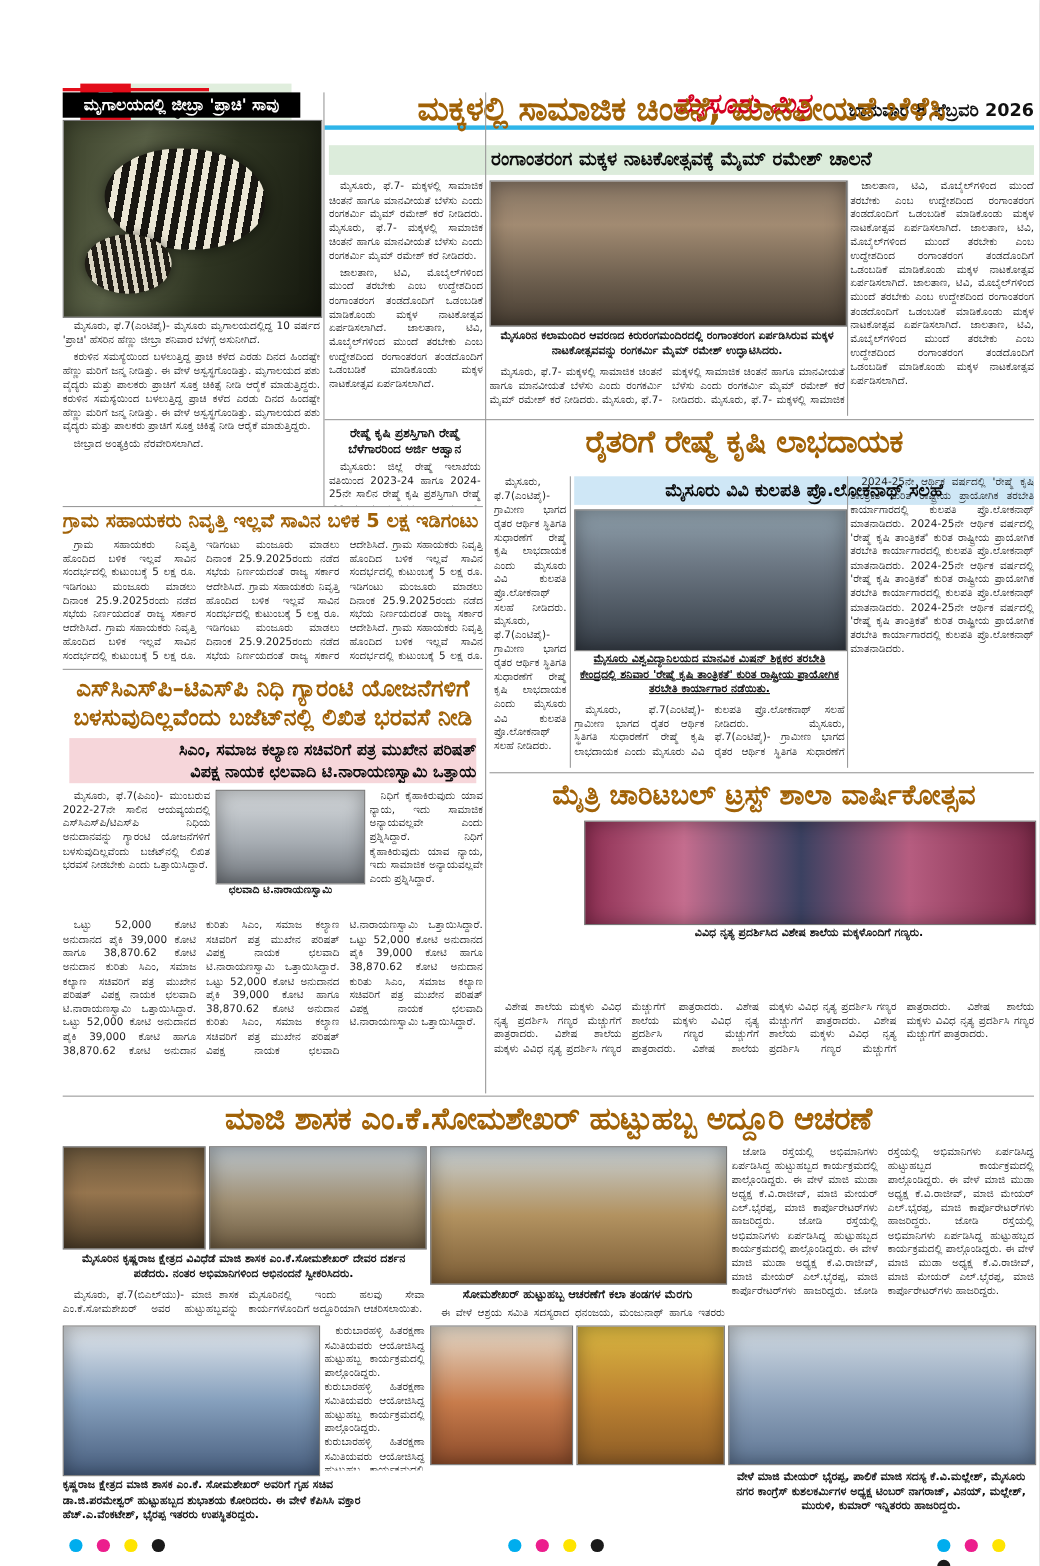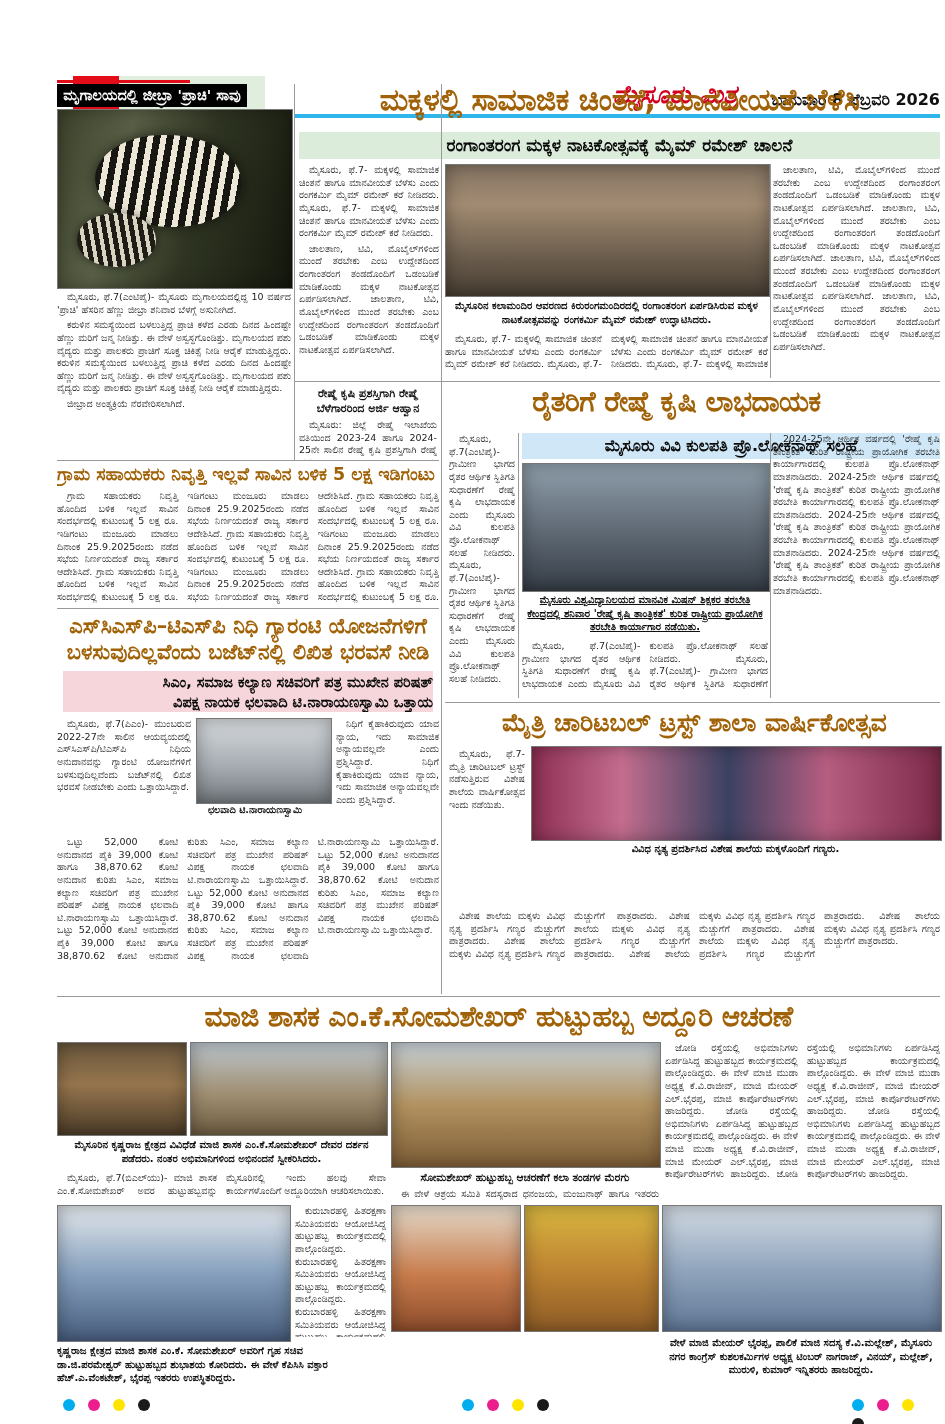--- a/index.html
+++ b/index.html
@@ -48,21 +48,21 @@
   <div class="abs" style="left:57px;top:76px;height:38px;display:flex;align-items:stretch;">
     <div style="font-size:9px;font-weight:bold;color:#111;align-self:center;margin-right:3px;">ಪುಟ</div>
     <div style="background:#e30d1a;color:#fff;font-weight:bold;font-size:27px;width:46px;display:flex;align-items:center;justify-content:center;">5</div>
     <div style="background:#e0eedd;color:#111;font-weight:bold;font-size:20px;display:flex;align-items:center;padding:0 22px;">ಮೈಸೂರು ನಗರ</div>
   </div>
   <div class="abs rule" style="left:57px;top:80px;width:133px;height:3px;background:#e30d1a;"></div>
   <div class="abs" style="left:560px;top:80px;width:230px;text-align:center;font-weight:bold;font-style:italic;font-size:25px;color:#d40020;">ಮೈಸೂರು ಮಿತ್ರ</div>
   <div class="abs" style="left:700px;top:90px;width:240px;text-align:right;font-weight:bold;font-size:16px;color:#111;">ಭಾನುವಾರ 8 ಫೆಬ್ರವರಿ 2026</div>
   <div class="abs" style="left:295px;top:114px;width:645px;height:4px;background:#2eb5e9;"></div>
 
-  <div class="abs" style="left:57px;top:84px;width:190px;height:23px;background:#000;color:#fff;font-weight:bold;font-size:14.5px;display:flex;align-items:center;justify-content:center;white-space:nowrap;overflow:hidden;">ಮೃಗಾಲಯದಲ್ಲಿ ಜೀಬ್ರಾ 'ಪ್ರಾಚಿ' ಸಾವು</div>
+  <div class="abs" style="left:57px;top:84px;width:216px;height:23px;background:#000;color:#fff;font-weight:bold;font-size:14.5px;display:flex;align-items:center;justify-content:center;white-space:nowrap;overflow:hidden;">ಮೃಗಾಲಯದಲ್ಲಿ ಜೀಬ್ರಾ 'ಪ್ರಾಚಿ' ಸಾವು</div>
   <div class="abs photo ph-zebra" style="left:57px;top:109px;width:234px;height:178px;">
     <div class="z1"></div>
     <div class="z2"></div>
   </div>
   <div class="abs body-txt" style="left:57px;top:291px;width:234px;height:168px;">
     <p>ಮೈಸೂರು, ಫೆ.7(ಎಂಟಿಪೈ)- ಮೈಸೂರು ಮೃಗಾಲಯದಲ್ಲಿದ್ದ 10 ವರ್ಷದ 'ಪ್ರಾಚಿ' ಹೆಸರಿನ ಹೆಣ್ಣು ಜೀಬ್ರಾ ಶನಿವಾರ ಬೆಳಗ್ಗೆ ಅಸುನೀಗಿದೆ.</p>
     <p>ಕರುಳಿನ ಸಮಸ್ಯೆಯಿಂದ ಬಳಲುತ್ತಿದ್ದ ಪ್ರಾಚಿ ಕಳೆದ ಎರಡು ದಿನದ ಹಿಂದಷ್ಟೇ ಹೆಣ್ಣು ಮರಿಗೆ ಜನ್ಮ ನೀಡಿತ್ತು. ಈ ವೇಳೆ ಅಸ್ವಸ್ಥಗೊಂಡಿತ್ತು. ಮೃಗಾಲಯದ ಪಶು ವೈದ್ಯರು ಮತ್ತು ಪಾಲಕರು ಪ್ರಾಚಿಗೆ ಸೂಕ್ತ ಚಿಕಿತ್ಸೆ ನೀಡಿ ಆರೈಕೆ ಮಾಡುತ್ತಿದ್ದರು. ಕರುಳಿನ ಸಮಸ್ಯೆಯಿಂದ ಬಳಲುತ್ತಿದ್ದ ಪ್ರಾಚಿ ಕಳೆದ ಎರಡು ದಿನದ ಹಿಂದಷ್ಟೇ ಹೆಣ್ಣು ಮರಿಗೆ ಜನ್ಮ ನೀಡಿತ್ತು. ಈ ವೇಳೆ ಅಸ್ವಸ್ಥಗೊಂಡಿತ್ತು. ಮೃಗಾಲಯದ ಪಶು ವೈದ್ಯರು ಮತ್ತು ಪಾಲಕರು ಪ್ರಾಚಿಗೆ ಸೂಕ್ತ ಚಿಕಿತ್ಸೆ ನೀಡಿ ಆರೈಕೆ ಮಾಡುತ್ತಿದ್ದರು.</p>
     <p>ಜೀಬ್ರಾದ ಅಂತ್ಯಕ್ರಿಯೆ ನೆರವೇರಿಸಲಾಗಿದೆ.</p>
   </div>
 
@@ -126,23 +126,20 @@
     <p>ಮೈಸೂರು, ಫೆ.7(ಎಂಟಿಪೈ)- ಗ್ರಾಮೀಣ ಭಾಗದ ರೈತರ ಆರ್ಥಿಕ ಸ್ಥಿತಿಗತಿ ಸುಧಾರಣೆಗೆ ರೇಷ್ಮೆ ಕೃಷಿ ಲಾಭದಾಯಕ ಎಂದು ಮೈಸೂರು ವಿವಿ ಕುಲಪತಿ ಪ್ರೊ.ಲೋಕನಾಥ್ ಸಲಹೆ ನೀಡಿದರು. ಮೈಸೂರು, ಫೆ.7(ಎಂಟಿಪೈ)- ಗ್ರಾಮೀಣ ಭಾಗದ ರೈತರ ಆರ್ಥಿಕ ಸ್ಥಿತಿಗತಿ ಸುಧಾರಣೆಗೆ ರೇಷ್ಮೆ ಕೃಷಿ ಲಾಭದಾಯಕ ಎಂದು ಮೈಸೂರು ವಿವಿ ಕುಲಪತಿ ಪ್ರೊ.ಲೋಕನಾಥ್ ಸಲಹೆ ನೀಡಿದರು.</p>
   </div>
   <div class="abs body-txt" style="left:773px;top:433px;width:167px;height:265px;">
     <p>2024-25ನೇ ಆರ್ಥಿಕ ವರ್ಷದಲ್ಲಿ 'ರೇಷ್ಮೆ ಕೃಷಿ ತಾಂತ್ರಿಕತೆ' ಕುರಿತ ರಾಷ್ಟ್ರೀಯ ಪ್ರಾಯೋಗಿಕ ತರಬೇತಿ ಕಾರ್ಯಾಗಾರದಲ್ಲಿ ಕುಲಪತಿ ಪ್ರೊ.ಲೋಕನಾಥ್ ಮಾತನಾಡಿದರು. 2024-25ನೇ ಆರ್ಥಿಕ ವರ್ಷದಲ್ಲಿ 'ರೇಷ್ಮೆ ಕೃಷಿ ತಾಂತ್ರಿಕತೆ' ಕುರಿತ ರಾಷ್ಟ್ರೀಯ ಪ್ರಾಯೋಗಿಕ ತರಬೇತಿ ಕಾರ್ಯಾಗಾರದಲ್ಲಿ ಕುಲಪತಿ ಪ್ರೊ.ಲೋಕನಾಥ್ ಮಾತನಾಡಿದರು. 2024-25ನೇ ಆರ್ಥಿಕ ವರ್ಷದಲ್ಲಿ 'ರೇಷ್ಮೆ ಕೃಷಿ ತಾಂತ್ರಿಕತೆ' ಕುರಿತ ರಾಷ್ಟ್ರೀಯ ಪ್ರಾಯೋಗಿಕ ತರಬೇತಿ ಕಾರ್ಯಾಗಾರದಲ್ಲಿ ಕುಲಪತಿ ಪ್ರೊ.ಲೋಕನಾಥ್ ಮಾತನಾಡಿದರು. 2024-25ನೇ ಆರ್ಥಿಕ ವರ್ಷದಲ್ಲಿ 'ರೇಷ್ಮೆ ಕೃಷಿ ತಾಂತ್ರಿಕತೆ' ಕುರಿತ ರಾಷ್ಟ್ರೀಯ ಪ್ರಾಯೋಗಿಕ ತರಬೇತಿ ಕಾರ್ಯಾಗಾರದಲ್ಲಿ ಕುಲಪತಿ ಪ್ರೊ.ಲೋಕನಾಥ್ ಮಾತನಾಡಿದರು.</p>
   </div>
   <div class="abs rule" style="left:518px;top:433px;width:1px;height:265px;"></div>
   <div class="abs rule" style="left:770px;top:433px;width:1px;height:265px;"></div>
   <div class="abs rule" style="left:445px;top:702px;width:495px;height:1px;"></div>
 
   <div class="abs headline h-md" style="left:449px;top:707px;width:491px;height:34px;font-size:25px;white-space:nowrap;">ಮೈತ್ರಿ ಚಾರಿಟಬಲ್ ಟ್ರಸ್ಟ್ ಶಾಲಾ ವಾರ್ಷಿಕೋತ್ಸವ</div>
-  <div class="abs body-txt" style="left:449px;top:748px;width:76px;height:92px;">
-    <p>ಮೈಸೂರು, ಫೆ.7- ಮೈತ್ರಿ ಚಾರಿಟಬಲ್ ಟ್ರಸ್ಟ್ ನಡೆಸುತ್ತಿರುವ ವಿಶೇಷ ಶಾಲೆಯ ವಾರ್ಷಿಕೋತ್ಸವ ಇಂದು ನಡೆಯಿತು.</p>
-  </div>
   <div class="abs photo ph-annual" style="left:531px;top:746px;width:409px;height:93px;"></div>
   <div class="abs caption" style="left:531px;top:842px;width:409px;height:15px;">ವಿವಿಧ ನೃತ್ಯ ಪ್ರದರ್ಶಿಸಿದ ವಿಶೇಷ ಶಾಲೆಯ ಮಕ್ಕಳೊಂದಿಗೆ ಗಣ್ಯರು.</div>
   <div class="abs body-txt cols4" style="left:449px;top:862px;width:491px;height:128px;">
     <p>ವಿಶೇಷ ಶಾಲೆಯ ಮಕ್ಕಳು ವಿವಿಧ ನೃತ್ಯ ಪ್ರದರ್ಶಿಸಿ ಗಣ್ಯರ ಮೆಚ್ಚುಗೆಗೆ ಪಾತ್ರರಾದರು. ವಿಶೇಷ ಶಾಲೆಯ ಮಕ್ಕಳು ವಿವಿಧ ನೃತ್ಯ ಪ್ರದರ್ಶಿಸಿ ಗಣ್ಯರ ಮೆಚ್ಚುಗೆಗೆ ಪಾತ್ರರಾದರು. ವಿಶೇಷ ಶಾಲೆಯ ಮಕ್ಕಳು ವಿವಿಧ ನೃತ್ಯ ಪ್ರದರ್ಶಿಸಿ ಗಣ್ಯರ ಮೆಚ್ಚುಗೆಗೆ ಪಾತ್ರರಾದರು. ವಿಶೇಷ ಶಾಲೆಯ ಮಕ್ಕಳು ವಿವಿಧ ನೃತ್ಯ ಪ್ರದರ್ಶಿಸಿ ಗಣ್ಯರ ಮೆಚ್ಚುಗೆಗೆ ಪಾತ್ರರಾದರು. ವಿಶೇಷ ಶಾಲೆಯ ಮಕ್ಕಳು ವಿವಿಧ ನೃತ್ಯ ಪ್ರದರ್ಶಿಸಿ ಗಣ್ಯರ ಮೆಚ್ಚುಗೆಗೆ ಪಾತ್ರರಾದರು. ವಿಶೇಷ ಶಾಲೆಯ ಮಕ್ಕಳು ವಿವಿಧ ನೃತ್ಯ ಪ್ರದರ್ಶಿಸಿ ಗಣ್ಯರ ಮೆಚ್ಚುಗೆಗೆ ಪಾತ್ರರಾದರು.</p>
   </div>
 
   <div class="abs rule" style="left:57px;top:996px;width:883px;height:1px;"></div>
   <div class="abs headline h-lg" style="left:57px;top:1000px;width:883px;height:38px;">ಮಾಜಿ ಶಾಸಕ ಎಂ.ಕೆ.ಸೋಮಶೇಖರ್ ಹುಟ್ಟುಹಬ್ಬ ಅದ್ದೂರಿ ಆಚರಣೆ</div>
 
   <div class="abs photo ph-temple" style="left:57px;top:1042px;width:128px;height:92px;"></div>

